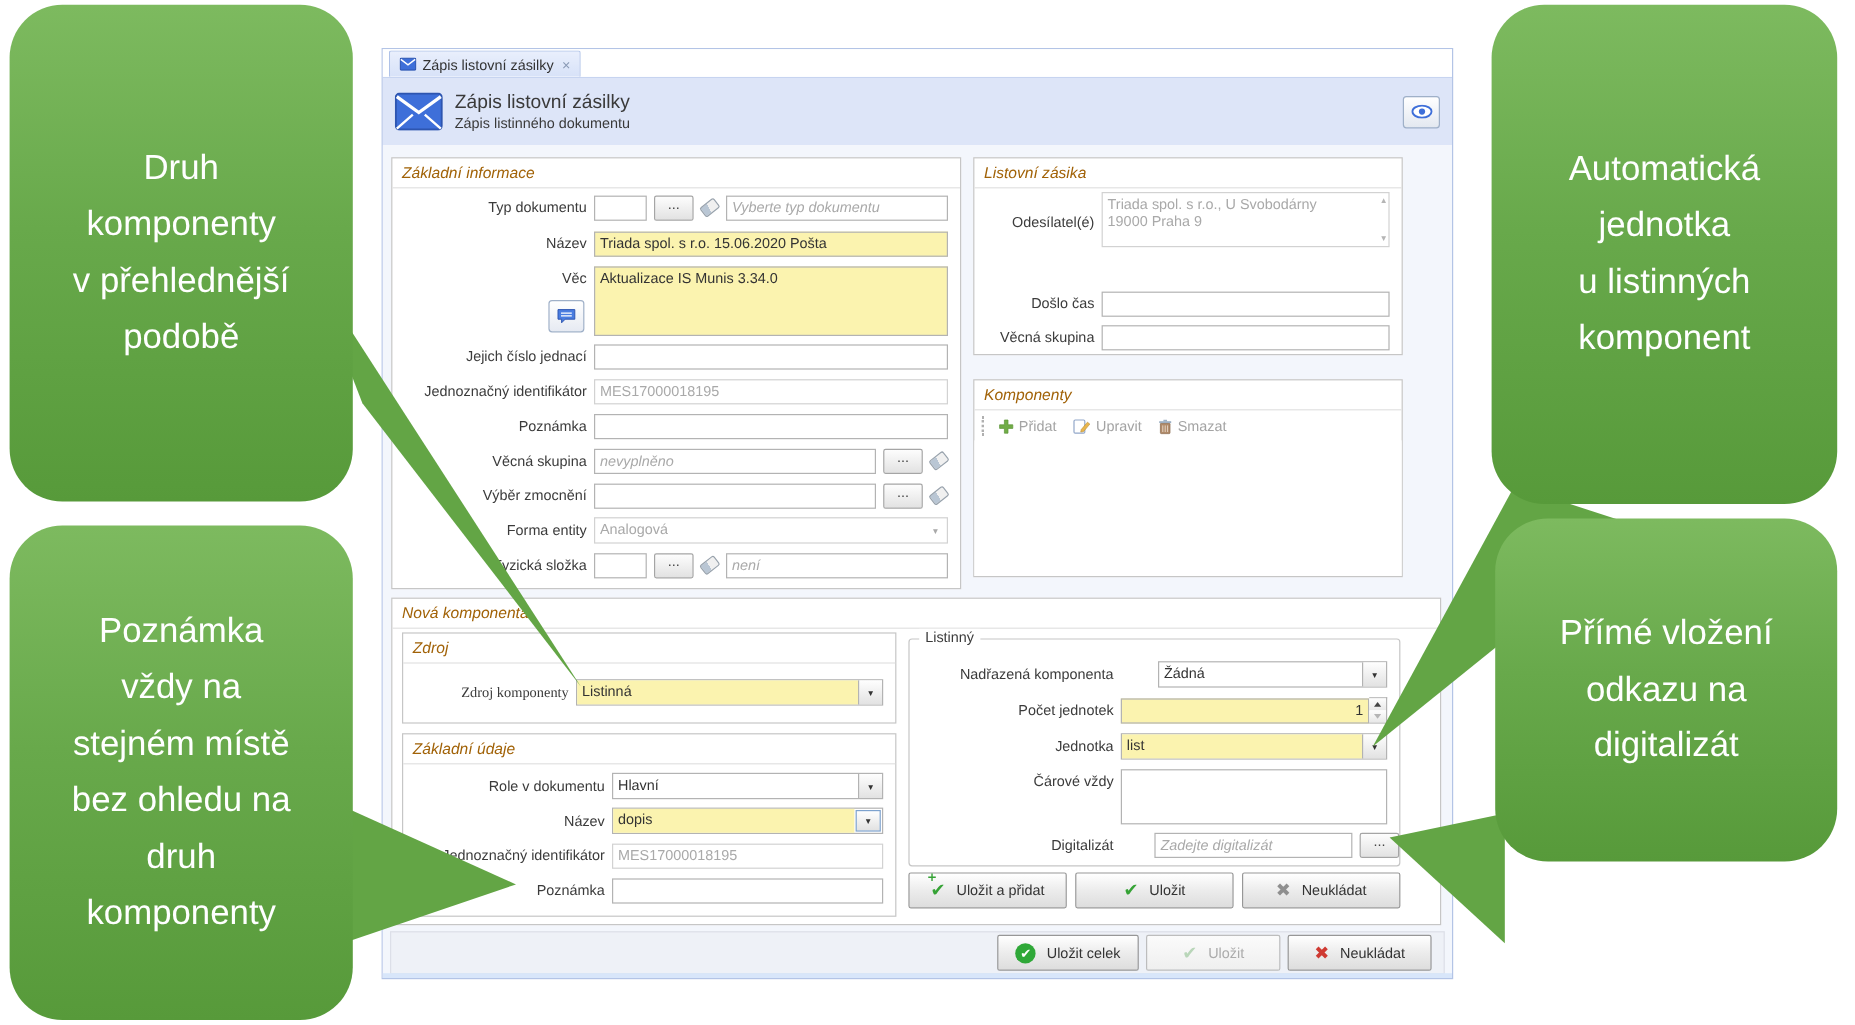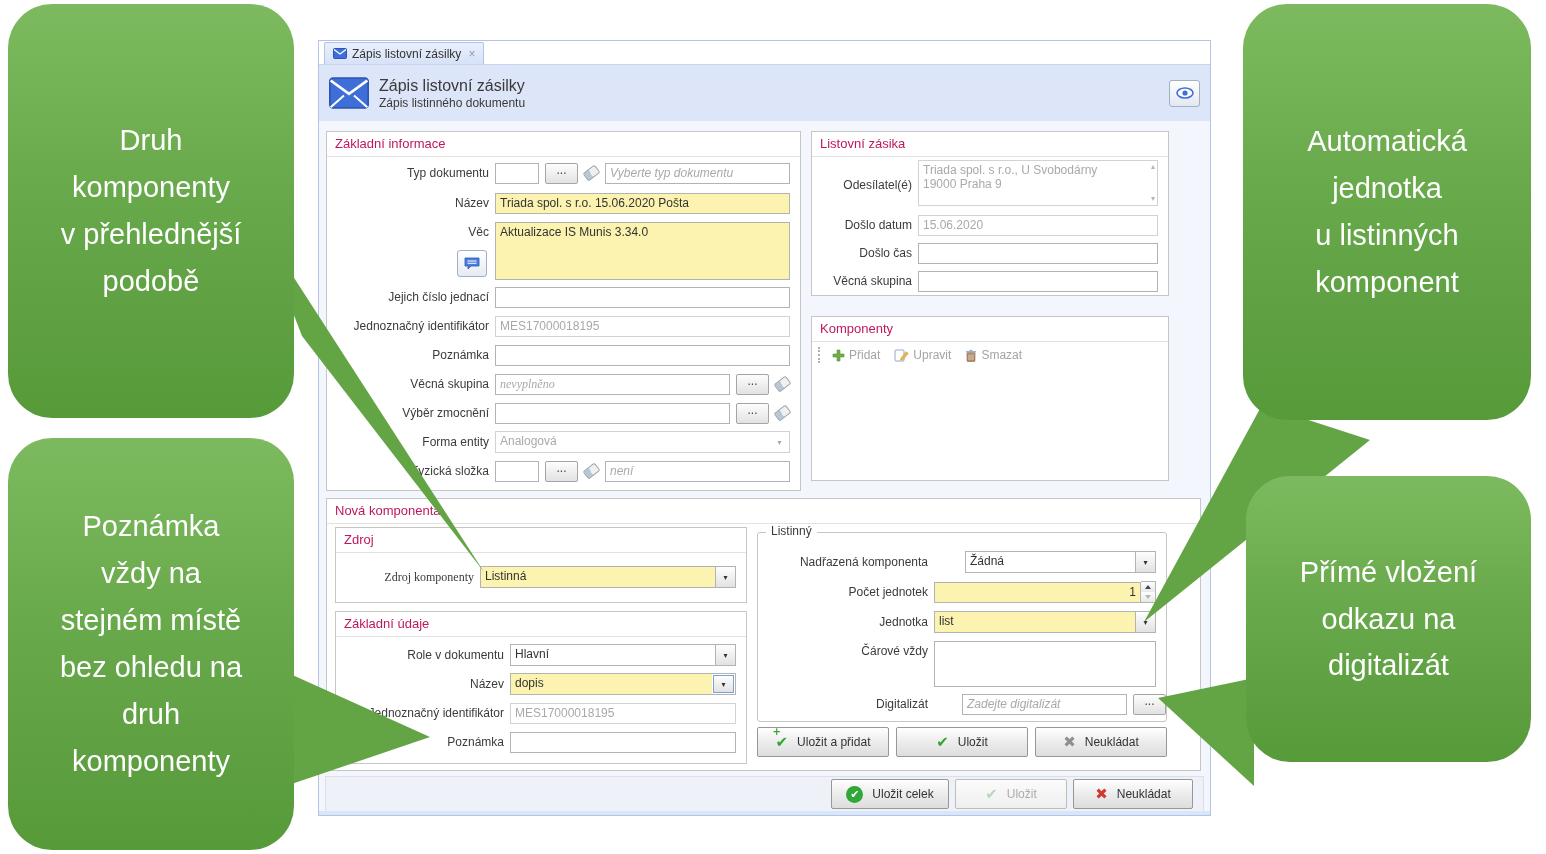--- a/index.html
+++ b/index.html
@@ -34,21 +34,21 @@
   }
   .hdr .t1{font-size:16px;color:#3a3a3a;}
   .hdr .t2{font-size:12px;color:#3a3a3a;margin-top:1px;}
   .eyebtn{
     margin-left:auto;width:31px;height:27px;border:1px solid #9fb0c8;border-radius:3px;
     background:linear-gradient(#ffffff,#e3e8f0);display:flex;align-items:center;justify-content:center;
     padding:0;cursor:pointer;
   }
   .content{position:absolute;top:80px;left:0;right:0;bottom:0;background:#f3f6fc;}
   .group{position:absolute;background:#fff;border:1px solid #c6c6c6;box-sizing:border-box;}
-  .gtitle{height:24px;line-height:24px;padding:0 8px;font-size:13px;color:#be185d;border-bottom:1px solid #e2e2e2;}
+  .gtitle{height:24px;line-height:24px;padding:0 8px;font-size:13px;color:#a16207;border-bottom:1px solid #e2e2e2;font-style:italic;}
   .frow{position:absolute;left:8px;right:10px;height:22px;display:flex;gap:6px;align-items:center;}
   .lbl{flex:none;text-align:right;font-size:12px;color:#3b3b3b;}
   .g-basic .lbl{width:154px;}
   .g-mail  .lbl{width:92px;}
   .box-zdroj .lbl{width:130px;font-family:Liberation Serif, serif;}
   .box-zu   .lbl{width:160px;}
   .fs-list  .lbl{width:162px;}
   .inp{
     height:21px;border:1px solid #b3b3b3;background:#fff;font-family:inherit;font-size:12px;
     color:#333;padding:0 4px;box-sizing:border-box;
@@ -135,21 +135,21 @@
 bez ohledu na
 druh
 komponenty</div>
 </div>
 <div class="bubble" style="left:1243px;top:4px;width:288px;height:416px;">
   <div>Automatická
 jednotka
 u listinných
 komponent</div>
 </div>
-<div class="bubble" style="left:1246px;top:476px;width:285px;height:286px;">
+<div class="bubble" style="left:1246px;top:432px;width:285px;height:286px;">
   <div>Přímé vložení
 odkazu na
 digitalizát</div>
 </div>
 
 <div class="win">
 
   <div class="tabstrip">
     <div class="tab">
       <svg width="14" height="11" viewBox="0 0 14 11">
@@ -220,21 +220,21 @@
         <input class="inp dis" style="flex: 1 1 0%;" readonly="" value="MES17000018195">
       </div>
 
       <div class="frow" style="top:212px;">
         <span class="lbl">Poznámka</span>
         <input class="inp" style="flex: 1 1 0%;">
       </div>
 
       <div class="frow" style="top:241px;">
         <span class="lbl">Věcná skupina</span>
-        <div class="inp" style="flex:1;display:flex;align-items:center;font-family:Liberation Serif, serif;">
+        <div class="inp" style="flex:1;display:flex;align-items:center;">
           <span class="ghost">nevyplněno</span>
         </div>
         <button class="dots">...</button>
         <span class="eraser"></span>
       </div>
 
       <div class="frow" style="top:270px;">
         <span class="lbl">Výběr zmocnění</span>
         <input class="inp" style="flex: 1 1 0%;">
         <button class="dots">...</button>
@@ -266,24 +266,20 @@
       <div class="frow" style="top:28px;height:46px;align-items:center;">
         <span class="lbl" style="padding-top:3px;">Odesílatel(é)</span>
         <div class="ta dis" style="flex:1;height:46px;border-color:#d2d2d2;color:#a9a9a9;">
           <div>Triada spol. s r.o., U Svobodárny</div>
           <div>19000 Praha 9</div>
           <span class="scrollcaret" style="top:2px;">▴</span>
           <span class="scrollcaret" style="bottom:2px;">▾</span>
         </div>
       </div>
 
-      <div class="frow" style="top:82px;">
-        <span class="lbl">Došlo datum</span>
-        <input class="inp dis" style="flex: 1 1 0%;" readonly="" value="15.06.2020">
-      </div>
 
       <div class="frow" style="top:110px;">
         <span class="lbl">Došlo čas</span>
         <input class="inp" style="flex: 1 1 0%;">
       </div>
 
       <div class="frow" style="top:138px;">
         <span class="lbl">Věcná skupina</span>
         <input class="inp" style="flex: 1 1 0%;">
       </div>

